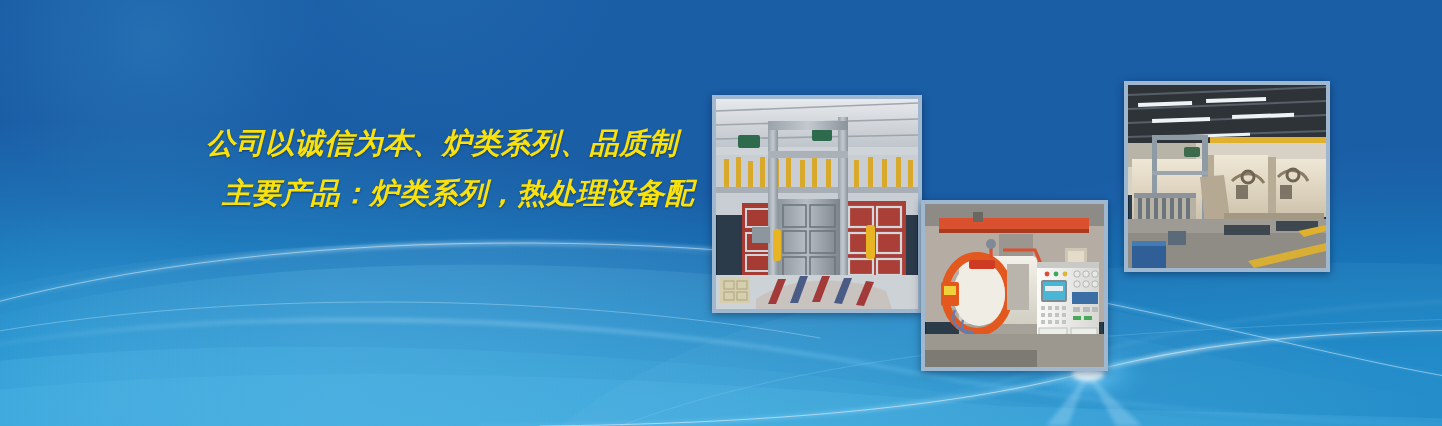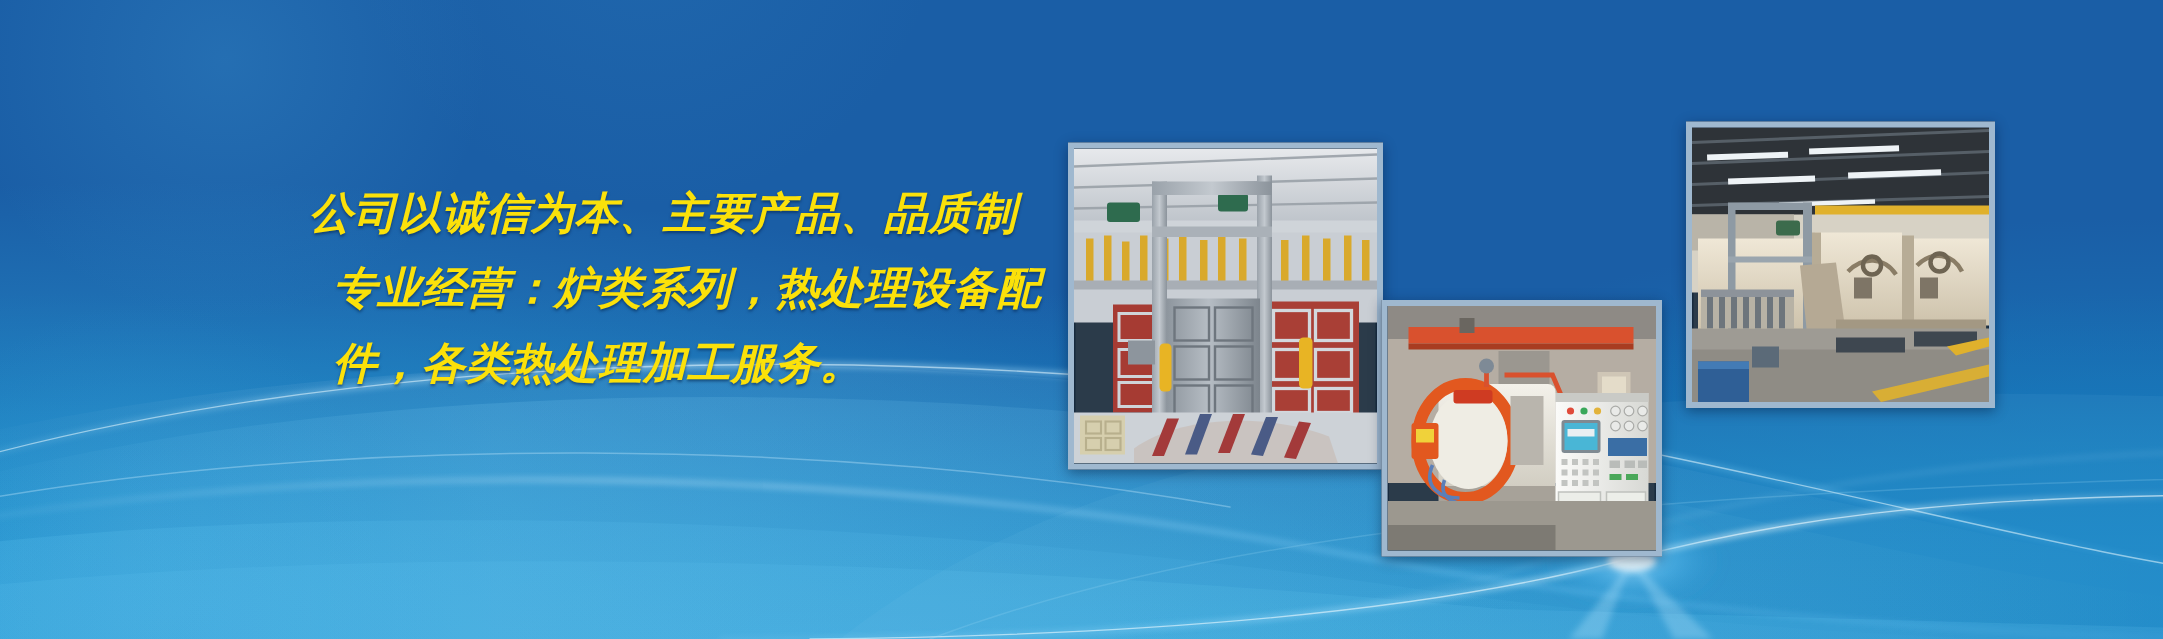--- a/index.html
+++ b/index.html
@@ -148,23 +148,22 @@
       <ellipse cx="1088" cy="374" rx="16" ry="7" fill="#f4fdff" opacity="0.85" filter="url(#blurSmall)"></ellipse>
     </g>
 
     <g opacity="0.30" filter="url(#blurSmall)">
       <path d="M 1088,374 L 1046,426 L 1068,426 Z" fill="#bfeaff"></path>
       <path d="M 1088,374 L 1142,426 L 1116,426 Z" fill="#bfeaff"></path>
     </g>
   </svg>
 
   <div id="headline">
-    <span class="line">公司以诚信为本、主要产品、品质制</span>
-    <span class="line indent">专业经营：炉类系列，热处理设备配</span>
-    <span class="line indent">件，各类热处理加工服务。</span>
+    <span class="line">公司以诚信为本、炉类系列、品质制</span>
+    <span class="line indent">主要产品：炉类系列，热处理设备配</span>
   </div>
 
   <div class="photo-frame" id="frame-furnace-pit">
     <div class="inner">
       <svg viewBox="0 0 202 210" preserveAspectRatio="none">
         <defs>
           <linearGradient id="roof1" x1="0" y1="0" x2="0" y2="1">
             <stop offset="0%" stop-color="#e7e9ec"></stop>
               <stop offset="100%" stop-color="#b9bfc6"></stop>
           </linearGradient>

